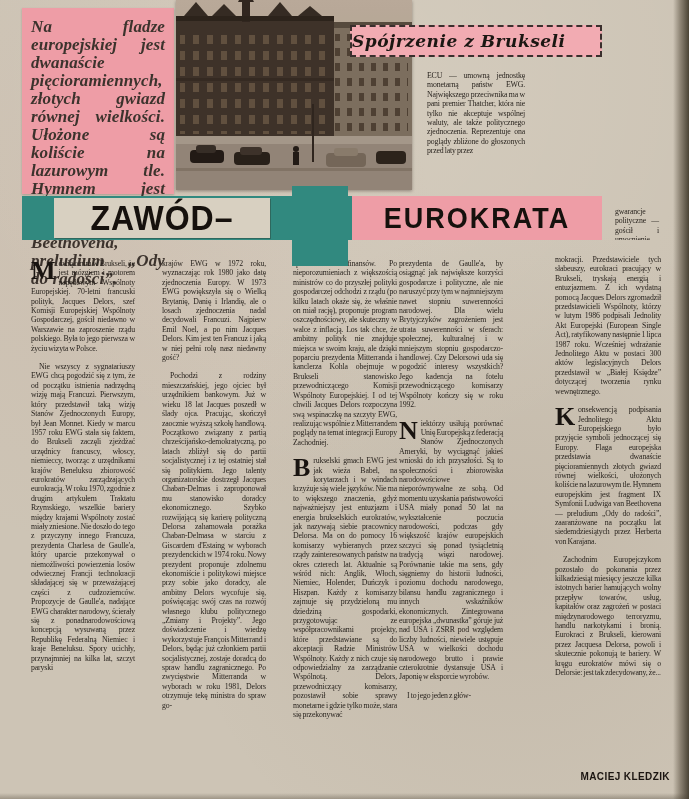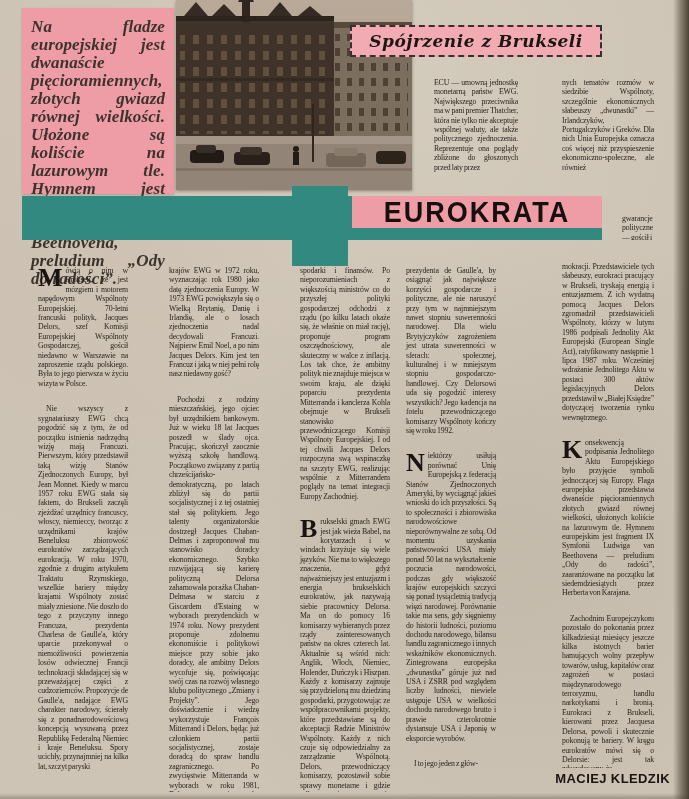--- a/index.html
+++ b/index.html
@@ -25,47 +25,47 @@
     color:#3c332d;text-align:justify;letter-spacing:.1px;}
 
   
   .photo{position:absolute;left:176px;top:0;width:236px;height:190px;overflow:hidden;
     box-shadow:0 1px 3px rgba(40,30,25,.4);}
   .photo svg{display:block;}
 
   
   .banner{position:absolute;left:350px;top:25px;width:252px;height:32px;z-index:6;
     background:var(--pink_light,#f2abb2);border:2px dashed #3a2f2d;box-sizing:border-box;
-    display:flex;align-items:center;justify-content:center;}
+    display:flex;align-items:center;}
   .banner span{font-style:italic;font-weight:700;font-size:17px;color:#1c1713;
     font-family:"DejaVu Serif",serif;letter-spacing:.5px;}
 
   
   .teal-v{position:absolute;left:292px;top:186px;width:56px;height:80px;background:var(--teal,#31897f);z-index:3;}
   .title-strip{position:absolute;left:22px;top:196px;width:580px;height:44px;background:var(--teal,#31897f);z-index:4;}
   .title-left-box{position:absolute;left:32px;top:2px;width:216px;height:40px;background:#d8d0c1;
     display:flex;align-items:center;justify-content:center;box-shadow:1px 1px 0 rgba(40,30,20,.3);}
   .title-left-box span{font-family:"Liberation Sans",sans-serif;font-weight:700;font-size:32px;
     color:#16110d;letter-spacing:1px;transform:scaleY(1.08);}
-  .title-right-box{position:absolute;left:330px;top:0;width:250px;height:32px;background:var(--pink,#ee9da6);
+  .title-right-box{position:absolute;left:330px;top:0;width:250px;height:44px;background:var(--pink,#ee9da6);
     display:flex;align-items:center;justify-content:center;}
   .title-right-box span{font-family:"Liberation Sans",sans-serif;font-weight:700;font-size:27px;
     color:#16110d;letter-spacing:2px;transform:scaleY(1.1);}
 
   
   .txtcol{position:absolute;overflow:hidden;text-align:justify;color:var(--ink,#241f1a);
     font-size:7.8px;line-height:9.4px;letter-spacing:-.15px;word-spacing:-.6px;
     hyphens:auto;-webkit-hyphens:auto;}
-  .txtcol p{margin:16px;}
+  .txtcol p{margin:9px;}
   .txtcol p + p{margin-top:3px;text-indent:8px;}
   .txtcol p.dc{text-indent:0;}
   .txtcol p.dc::first-letter{float:left;font-size:26px;line-height:21px;font-weight:700;
     padding:1px 3px 0 0;color:#191410;}
   .byline{position:absolute;left:546px;top:771px;width:124px;text-align:right;
-    font-family:"Liberation Sans",sans-serif;font-weight:700;font-size:13px;
+    font-family:"Liberation Sans",sans-serif;font-weight:700;font-size:10px;
     letter-spacing:.4px;color:#1b1511;}
 </style>
 </head>
 <body>
 
 <div class="page">
 
   <div class="quote-box">
     <p>Na fladze europejskiej jest dwanaście pięcioramiennych, złotych gwiazd równej wielkości. Ułożone są koliście na lazurowym tle. Hymnem jest fragment IX Symfonii Beethovena, preludium „Ody do radości”.</p>
   </div>
@@ -131,30 +131,30 @@
       <rect width="236" height="190" fill="#c98a80" opacity="0.07"></rect>
     </svg>
   </div>
 
   <div class="banner">
     <span>Spójrzenie z Brukseli</span>
   </div>
 
   <div class="teal-v"></div>
   <div class="title-strip">
+    <div class="title-left-box">
+      <span>ZAWÓD–</span>
+    </div>
     <div class="title-right-box">
       <span>EUROKRATA</span>
     </div>
   </div>
 
   <div class="txtcol" style="left:418px;top:62px;width:116px;height:126px;">
     <p>ECU — umowną jednostkę monetarną państw EWG. Największego przeciwnika ma w pani premier Thatcher, która nie tylko nie akceptuje wspólnej waluty, ale także politycznego zjednoczenia. Reprezentuje ona poglądy zbliżone do głoszonych przed laty przez</p>
-  </div>
-  <div class="txtcol" style="left:546px;top:62px;width:124px;height:128px;">
-    <p>nych tematów rozmów w siedzibie Wspólnoty, szczególnie ekonomicznych słabeuszy „dwunastki” — Irlandczyków, Portugalczyków i Greków. Dla nich Unia Europejska oznacza coś więcej niż przyspieszenie ekonomiczno-społeczne, ale również</p>
   </div>
   <div class="txtcol" style="left:606px;top:198px;width:62px;height:42px;">
     <p>gwarancje polityczne — gościł i umocnienie de-</p>
   </div>
 
   <div class="txtcol" style="left:22px;top:250px;width:122px;height:542px;">
     <p class="dc">Mówią o nim w Brukseli, że jest mózgiem i motorem napędowym Wspólnoty Europejskiej. 70-letni francuski polityk, Jacques Delors, szef Komisji Europejskiej Wspólnoty Gospodarczej, gościł niedawno w Warszawie na zaproszenie rządu polskiego. Była to jego pierwsza w życiu wizyta w Polsce.</p>
     <p>Nie wszyscy z sygnatariuszy EWG chcą pogodzić się z tym, że od początku istnienia nadrzędną wizję mają Francuzi. Pierwszym, który przedstawił taką wizję Stanów Zjednoczonych Europy, był Jean Monnet. Kiedy w marcu 1957 roku EWG stała się faktem, do Brukseli zaczęli zjeżdżać urzędnicy francuscy, włoscy, niemieccy, tworząc z urzędnikami krajów Beneluksu zbiorowość eurokratów zarządzających eurokracją. W roku 1970, zgodnie z drugim artykułem Traktatu Rzymskiego, wszelkie bariery między krajami Wspólnoty zostać miały zniesione. Nie doszło do tego z przyczyny innego Francuza, prezydenta Charlesa de Gaulle'a, który uparcie przekonywał o niemożliwości powierzenia losów odwiecznej Francji technokracji składającej się w przeważającej części z cudzoziemców. Propozycje de Gaulle'a, nadające EWG charakter narodowy, ścierały się z ponadnarodowościową koncepcją wysuwaną przez Republikę Federalną Niemiec i kraje Beneluksu. Spory ucichły, przynajmniej na kilka lat, szczyt paryski</p>
   </div>
   <div class="txtcol" style="left:153px;top:250px;width:122px;height:542px;">

